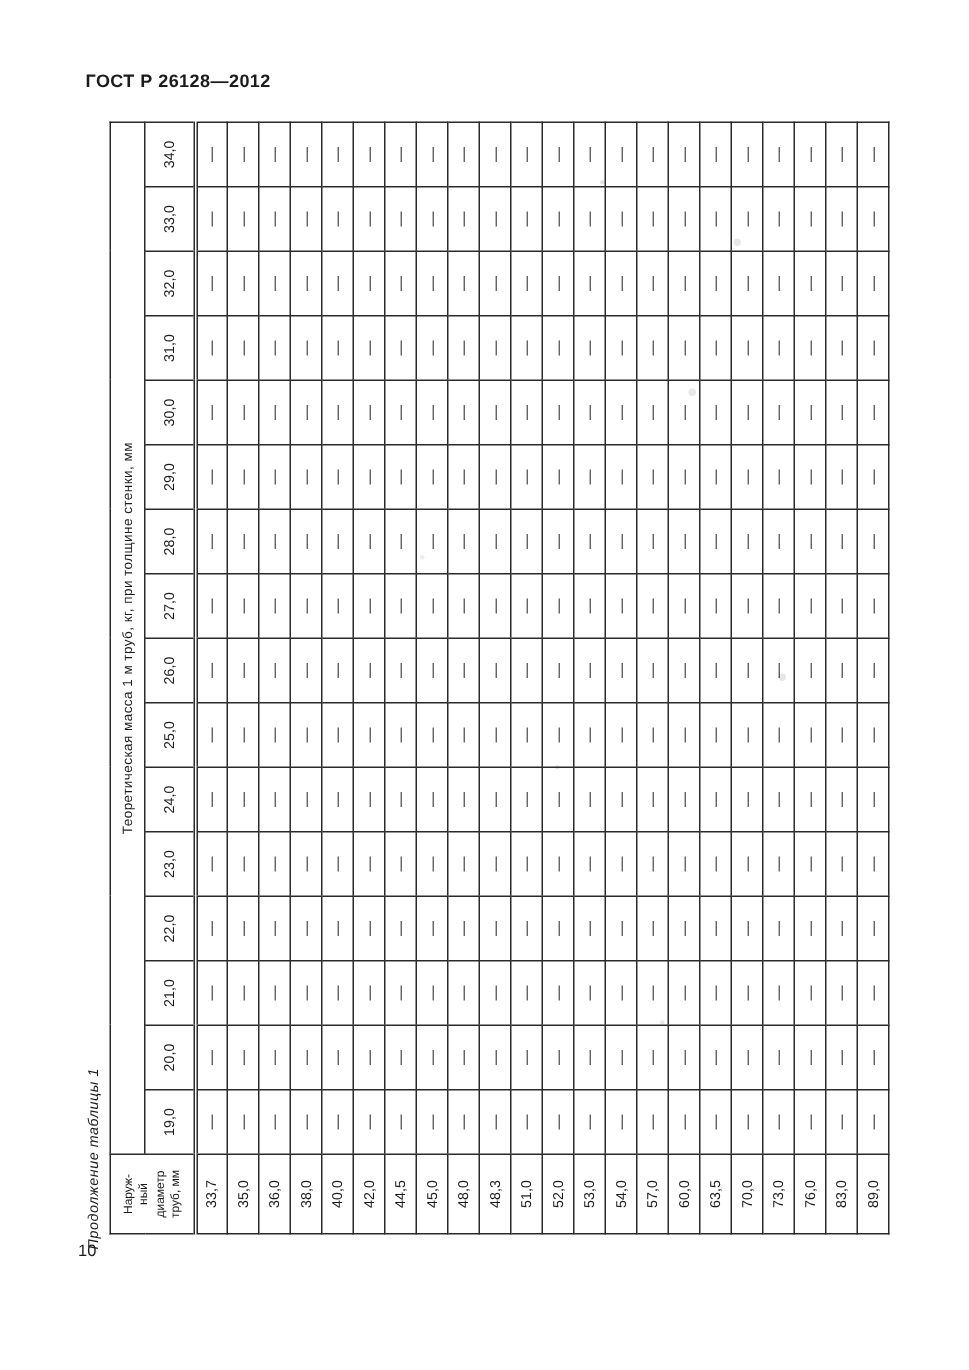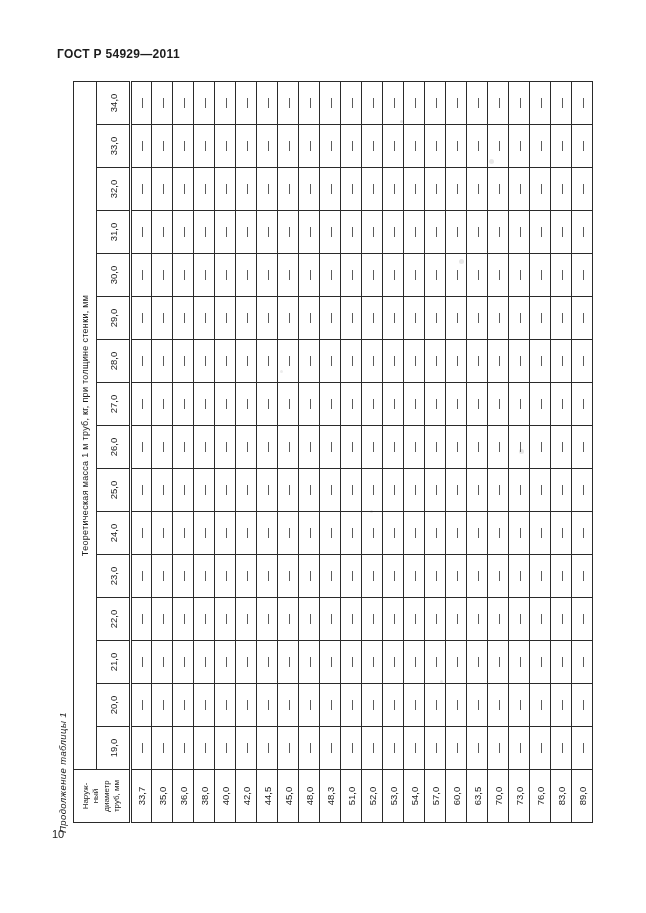--- a/index.html
+++ b/index.html
@@ -95,21 +95,21 @@
                 120px 330px 0 1px #d2d2d2, 40px 560px 0 0 #d6d6d6,
                 -120px 250px 0 0 #dddddd, 90px 40px 0 1px #d5d5d5;
   }
 </style>
 </head>
 <body>
 
 <div class="sheet">
   <div class="speck" style="left:400px; top:120px;"></div>
 
-  <div class="doc-code">ГОСТ Р 54929—2011</div>
+  <div class="doc-code">ГОСТ Р 26128—2012</div>
 
   <div class="rot-wrap">
     <table class="gost-table">
       <colgroup id="colgroup">
           <col style="width: 53px;">
           <col style="width: 43px;">
           <col style="width: 43px;">
           <col style="width: 43px;">
           <col style="width: 43px;">
           <col style="width: 43px;">

